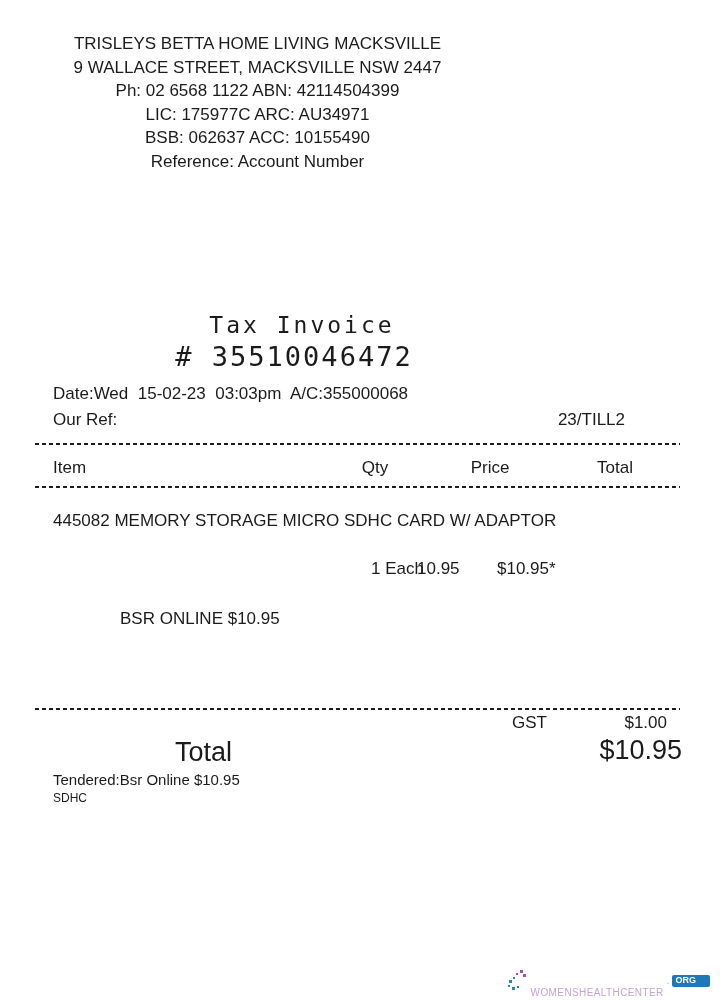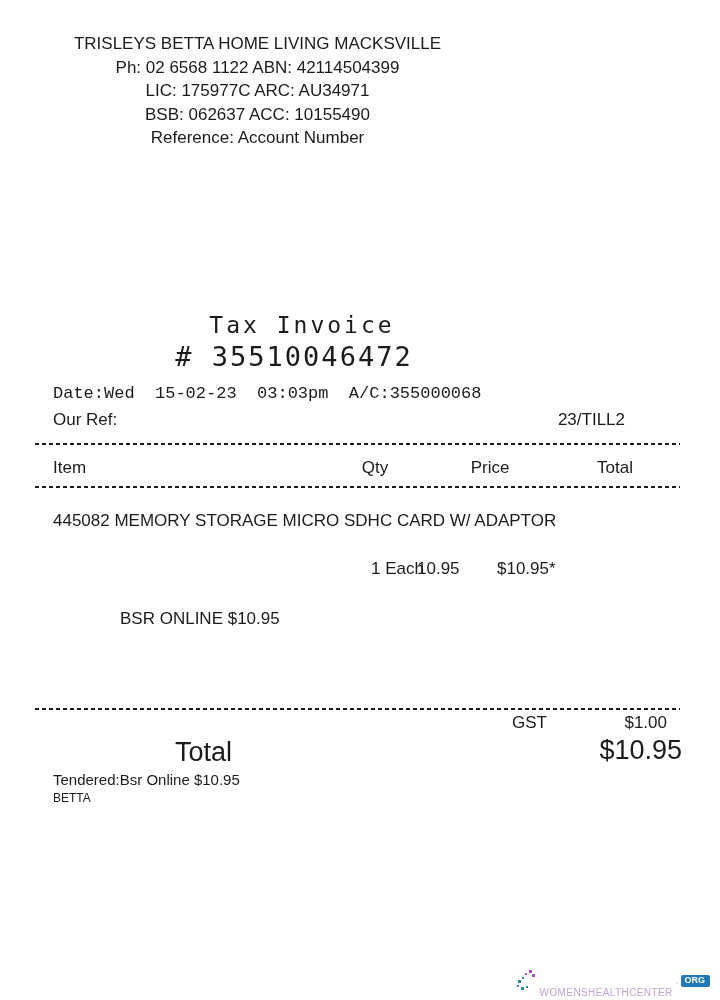--- a/index.html
+++ b/index.html
@@ -5,21 +5,21 @@
   html, body { margin: 0; padding: 0; background: #ffffff; }
   .page {
     position: relative;
     width: 720px;
     height: 1000px;
     background: #ffffff;
     font-family: "Liberation Sans", sans-serif;
     color: #1b1b1b;
     overflow: hidden;
   }
-  .pre { white-space: pre; font-family: Liberation Mono, monospace; }
+  .pre { white-space: pre; }
 
   
   .store {
     position: absolute;
     left: 40px; top: 32px; width: 435px;
     text-align: center;
     font-size: 17px;
     line-height: 23.5px;
   }
 
@@ -104,32 +104,33 @@
   .wm-dots .d8 { left: 9px;  top: 16px; width: 2px; height: 2px; }
   .wm-text {
     font-size: 10px;
     letter-spacing: 0.4px;
   }
   .wm-dot { font-size: 10px; }
   .wm-badge {
     font-size: 9px;
     font-weight: bold;
     color: #ffffff;
-    padding: 1px 5px 2px 3px;
+    padding: 1px 14px 2px 3px;
     border-radius: 2px;
     line-height: 1;
   }
 </style>
 </head>
 <body>
 
 <div class="page">
 
   <div class="store">
     <div>TRISLEYS BETTA HOME LIVING MACKSVILLE</div>
+    <div>9 WALLACE STREET, MACKSVILLE NSW 2447</div>
     <div>Ph: 02 6568 1122 ABN: 42114504399</div>
     <div>LIC: 175977C ARC: AU34971</div>
     <div>BSB: 062637 ACC: 10155490</div>
     <div>Reference: Account Number</div>
   </div>
 
 
   <div class="inv-title">Tax Invoice</div>
   <div class="inv-number"># 35510046472</div>
 
@@ -152,21 +153,21 @@
   <div class="row-total">$10.95*</div>
   <div class="item-note">BSR ONLINE $10.95</div>
 
   <div class="dash dash3"></div>
 
   <div class="gst-label">GST</div>
   <div class="gst-value">$1.00</div>
   <div class="total-label">Total</div>
   <div class="total-value">$10.95</div>
   <div class="tendered">Tendered:Bsr Online $10.95</div>
-  <div class="operator">BETTA</div>
+  <div class="operator">SDHC</div>
 
   <div class="watermark">
     <span class="wm-dots">
       <i class="d1" style="background: rgb(161, 79, 176);"></i>
         <i class="d2" style="background: rgb(161, 79, 176);"></i>
         <i class="d3" style="background: rgb(161, 79, 176);"></i>
         <i class="d4" style="background: rgb(46, 136, 153);"></i>
       <i class="d5" style="background: rgb(46, 136, 153);"></i>
         <i class="d6" style="background: rgb(46, 136, 153);"></i>
         <i class="d7" style="background: rgb(46, 136, 153);"></i>

